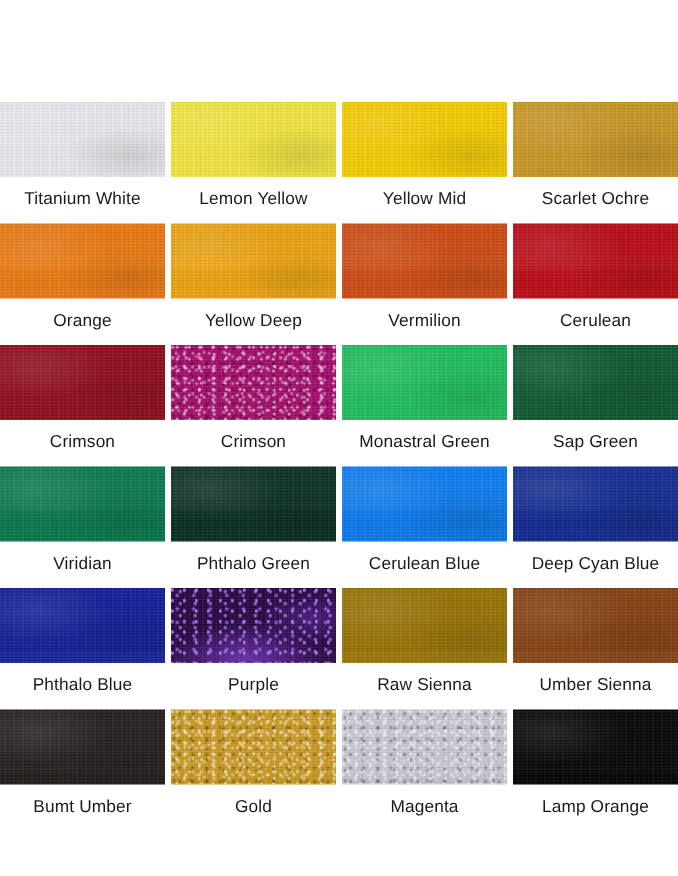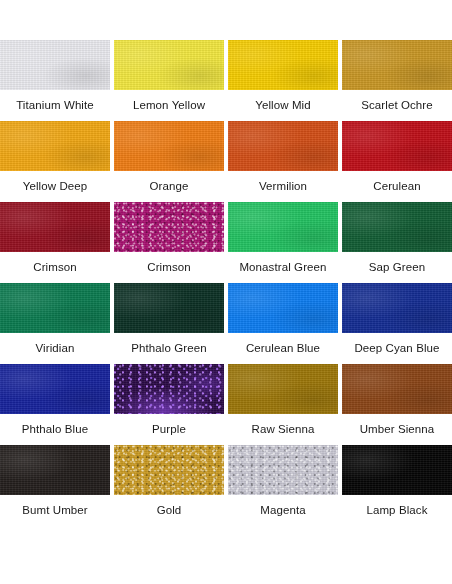--- a/index.html
+++ b/index.html
@@ -10,21 +10,21 @@
   body {
     width: 452px;
     height: 584px;
     font-family: "Liberation Sans", sans-serif;
     color: #1a1a1a;
     overflow: hidden;
   }
 
   #chart {
     width: 376px;
-    padding-top: 40px;
+    padding-top: 68px;
     box-sizing: border-box;
   }
 
   .swatch-grid {
     display: grid;
     grid-template-columns: repeat(4, 110px);
     column-gap: 4px;
     row-gap: 0px;
     width: 452px;
     box-sizing: border-box;
@@ -129,28 +129,28 @@
       </div>
       <div class="swatch-cell">
         <div class="swatch-chip" style="background: rgb(245, 204, 0);"></div>
         <div class="swatch-label">Yellow Mid</div>
       </div>
       <div class="swatch-cell">
         <div class="swatch-chip" style="background: rgb(200, 150, 36);"></div>
         <div class="swatch-label">Scarlet Ochre</div>
       </div>
       <div class="swatch-cell">
+        <div class="swatch-chip" style="background: rgb(238, 124, 20);"></div>
+        <div class="swatch-label">Orange</div>
+      </div>
+      <div class="swatch-cell">
         <div class="swatch-chip" style="background: rgb(240, 167, 19);"></div>
         <div class="swatch-label">Yellow Deep</div>
       </div>
       <div class="swatch-cell">
-        <div class="swatch-chip" style="background: rgb(238, 124, 20);"></div>
-        <div class="swatch-label">Orange</div>
-      </div>
-      <div class="swatch-cell">
         <div class="swatch-chip" style="background: rgb(210, 78, 22);"></div>
         <div class="swatch-label">Vermilion</div>
       </div>
       <div class="swatch-cell">
         <div class="swatch-chip" style="background: rgb(190, 14, 24);"></div>
         <div class="swatch-label">Cerulean</div>
       </div>
       <div class="swatch-cell">
         <div class="swatch-chip" style="background: rgb(148, 16, 32);"></div>
         <div class="swatch-label">Crimson</div>
@@ -206,16 +206,16 @@
       <div class="swatch-cell">
         <div class="swatch-chip granular" style="background: rgb(202, 154, 34);"></div>
         <div class="swatch-label">Gold</div>
       </div>
       <div class="swatch-cell">
         <div class="swatch-chip granular" style="background: rgb(200, 199, 210);"></div>
         <div class="swatch-label">Magenta</div>
       </div>
       <div class="swatch-cell">
         <div class="swatch-chip" style="background: rgb(5, 5, 5);"></div>
-        <div class="swatch-label">Lamp Black</div>
+        <div class="swatch-label">Lamp Orange</div>
       </div>
     </div>
 </div>
 
 </body></html>

